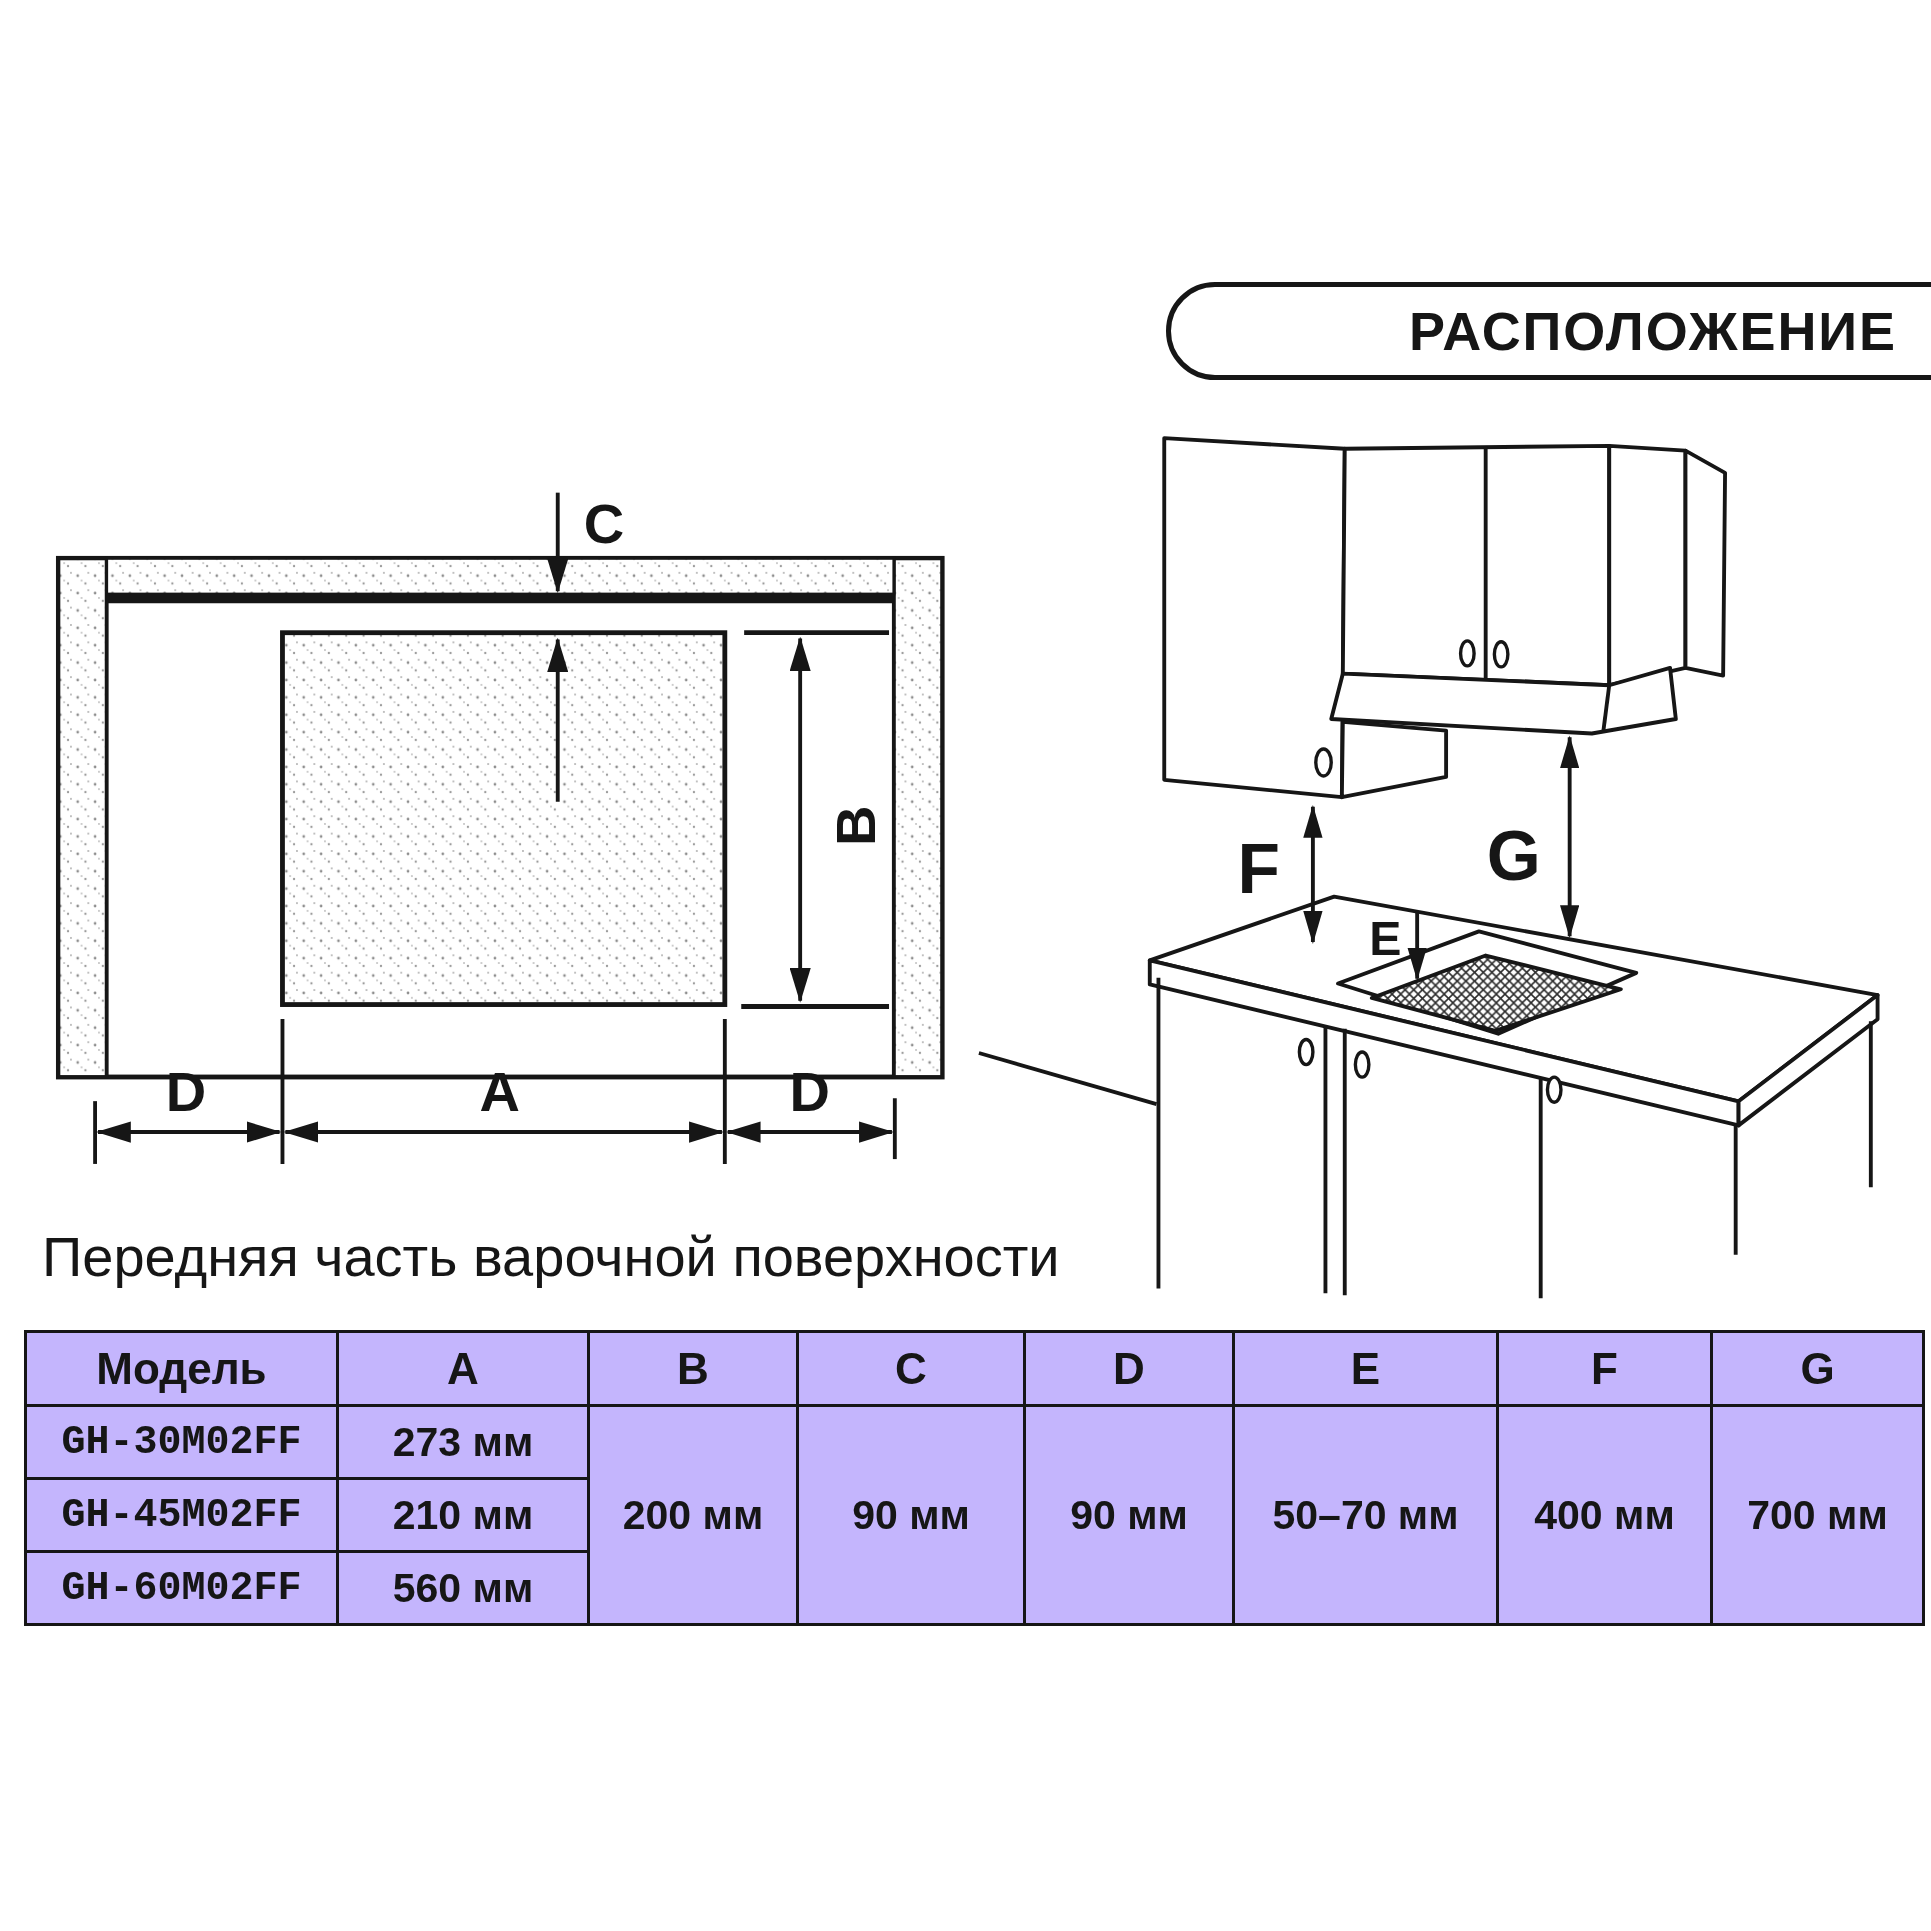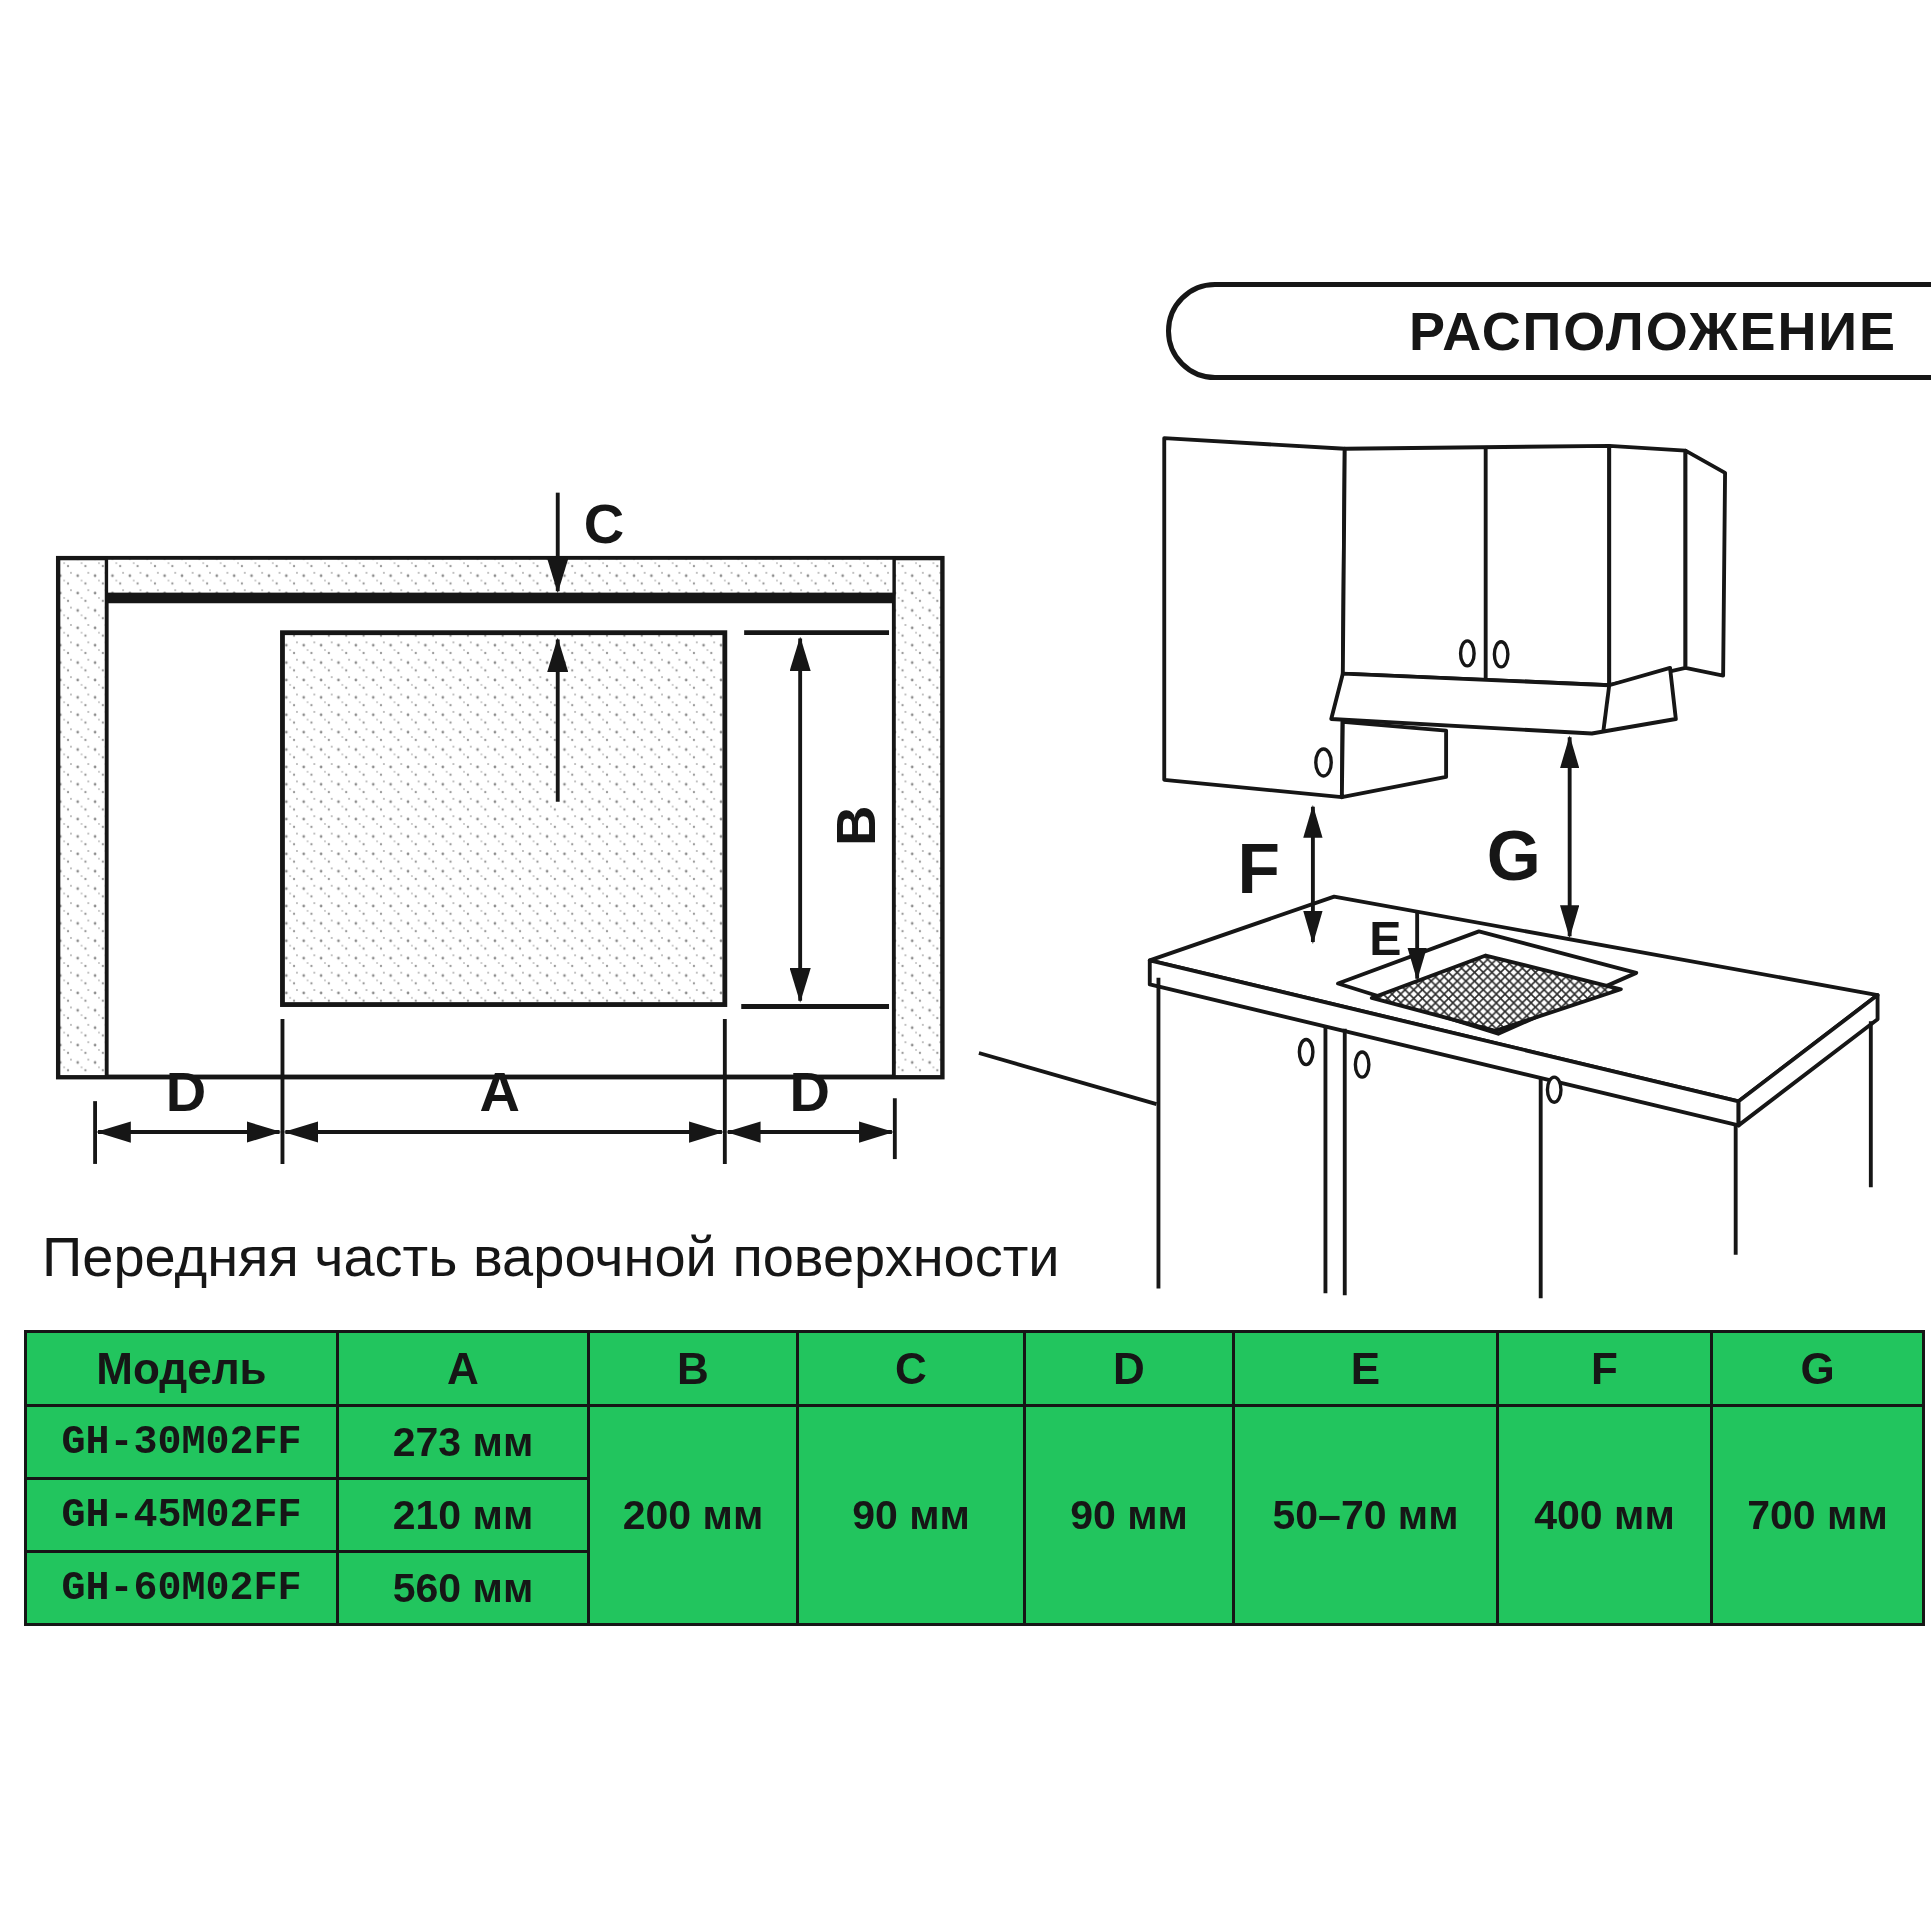--- a/index.html
+++ b/index.html
@@ -20,21 +20,21 @@
     display:flex;align-items:center;justify-content:flex-end;
     padding-right:75px;
   }
   .pill-title{font-size:54px;font-weight:bold;letter-spacing:1.9px;white-space:nowrap;}
   .caption{
     position:absolute;left:42px;top:1184px;width:1004px;
     font-size:56px;color:#161616;white-space:nowrap;margin-top:40px;
   }
   .spec-table{
     position:absolute;left:24px;top:1330px;width:1897px;
-    border-collapse:collapse;table-layout:fixed;background:#22c55e;
+    border-collapse:collapse;table-layout:fixed;background:#c4b5fd;
   }
   .spec-table th,.spec-table td{
     border:3.9px solid #161616;text-align:center;vertical-align:middle;
     padding:0;overflow:hidden;
   }
   .spec-table th{height:71px;font-size:44px;font-weight:bold;}
   .spec-table td{height:70px;font-size:41px;font-weight:bold;}
   .spec-table td.model{font-weight:bold;font-size:40px;font-family:Liberation Mono, monospace;}
 </style>
 </head>

